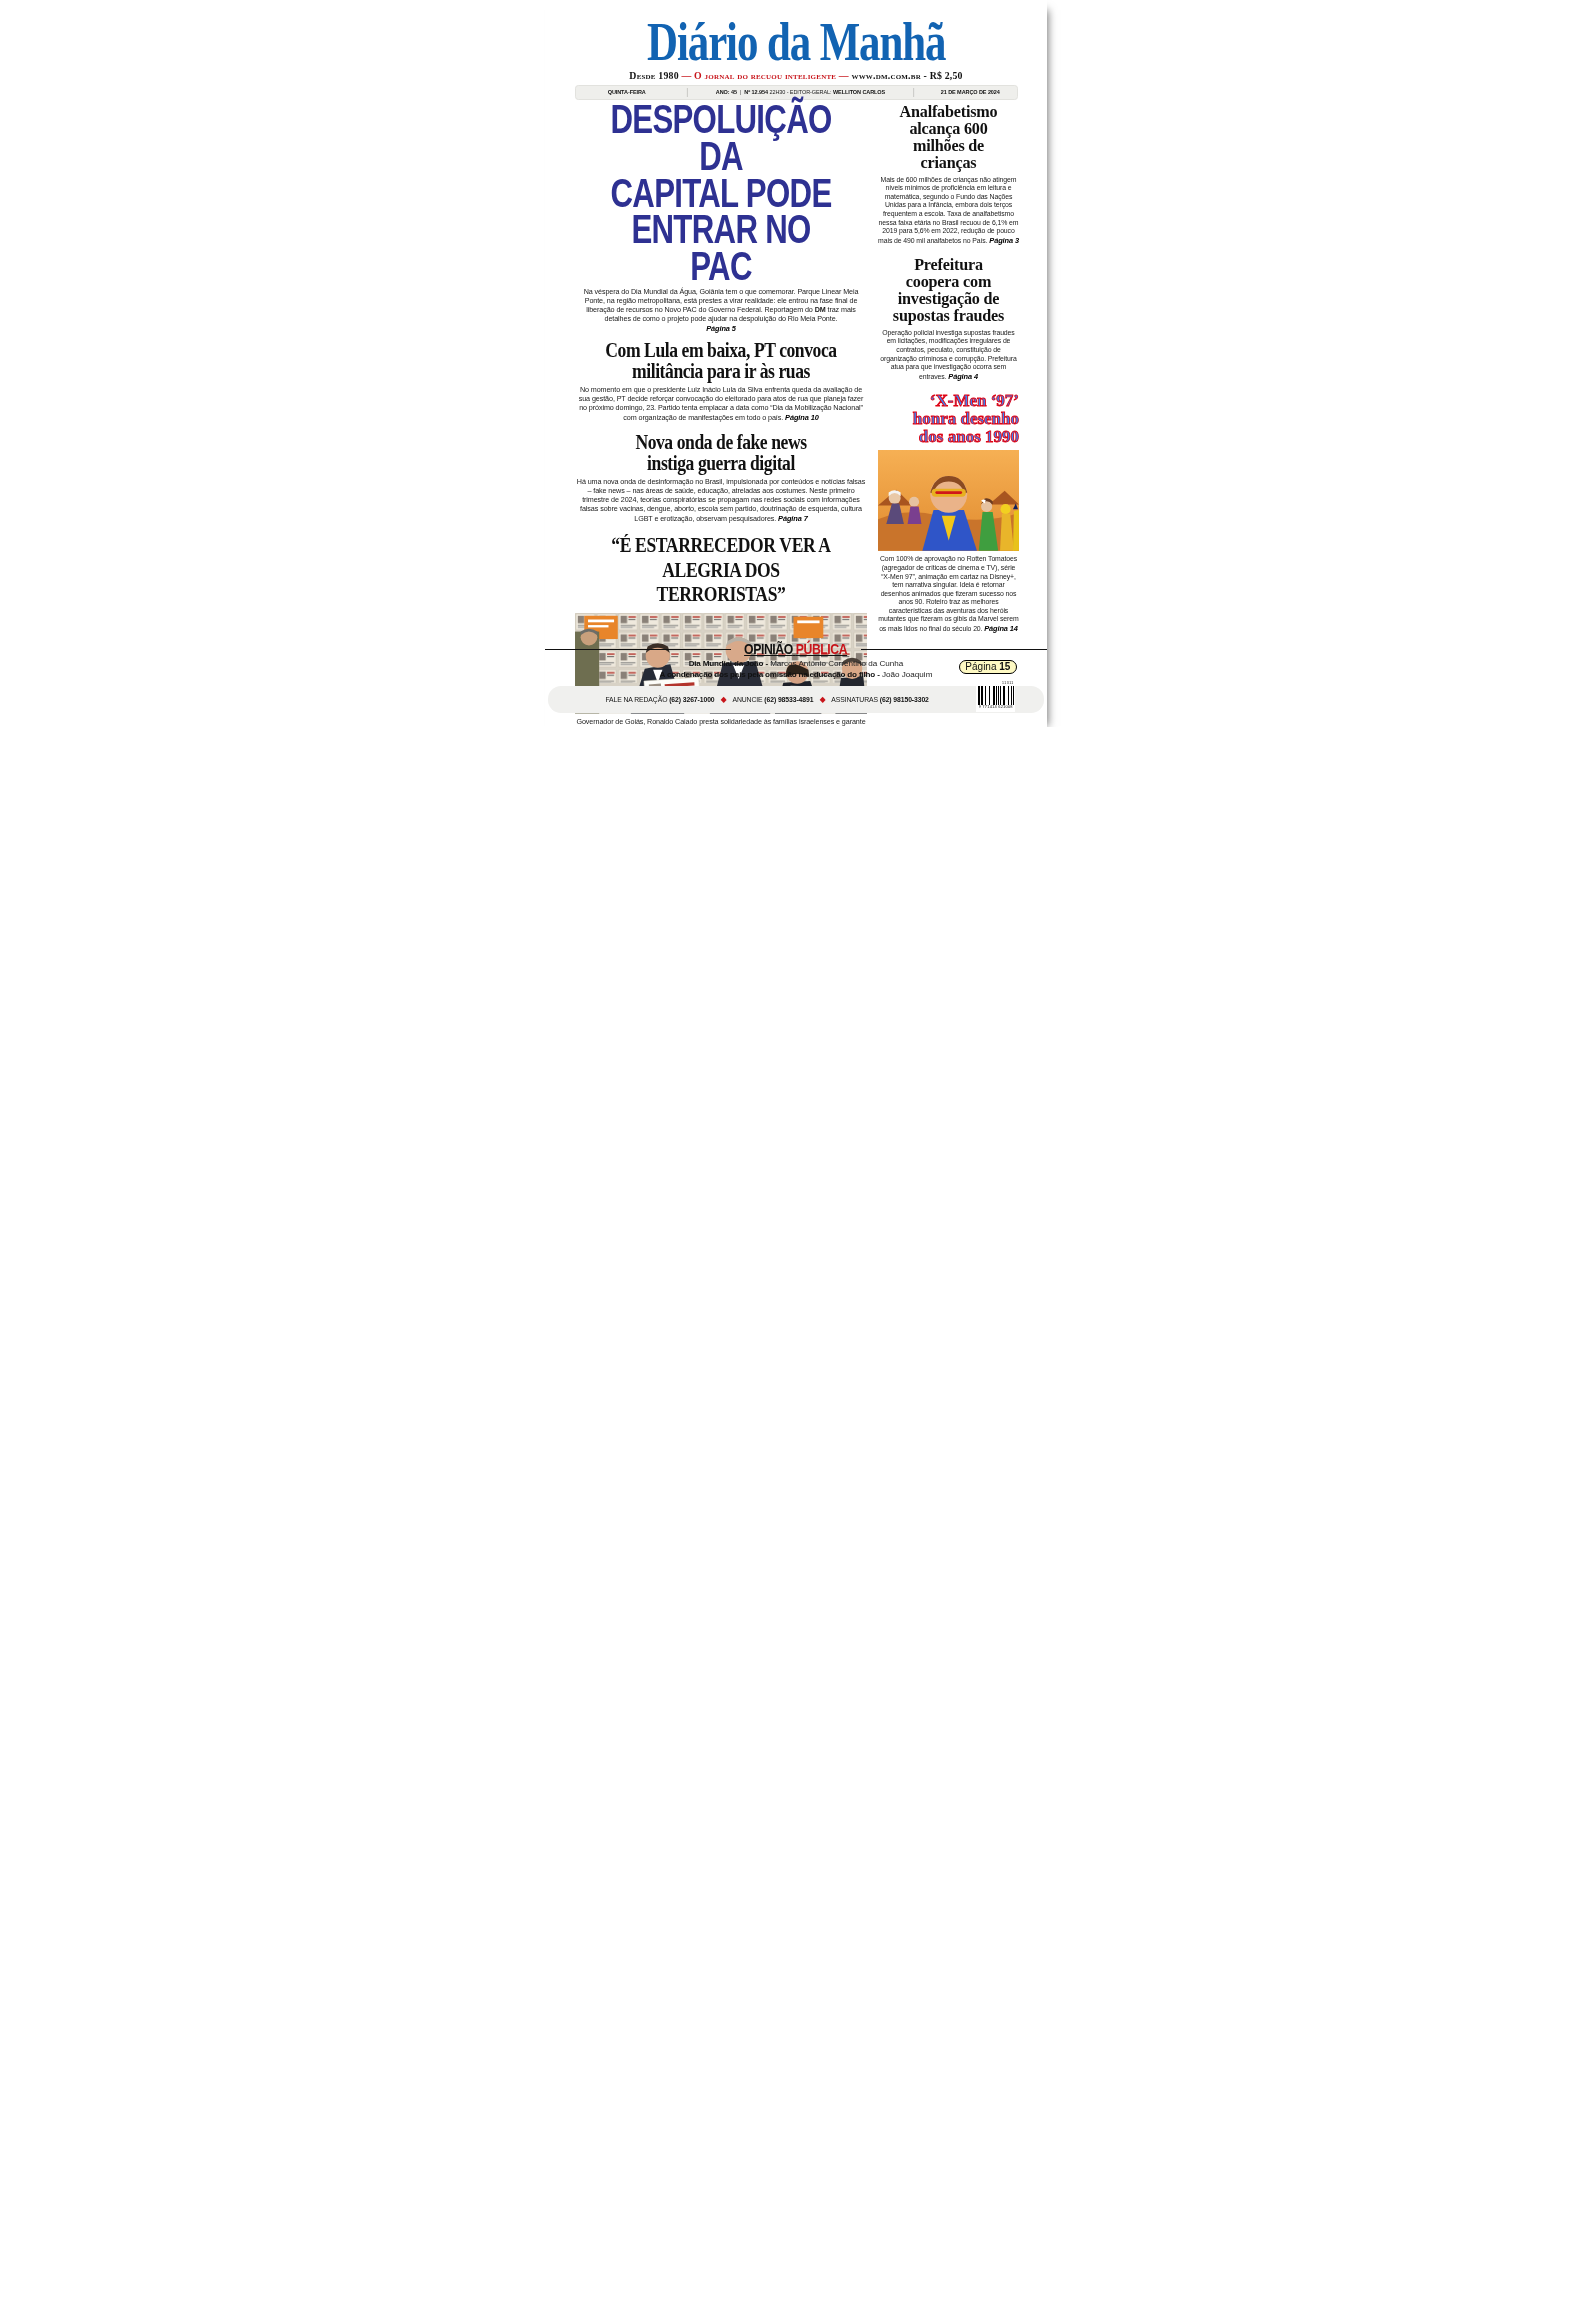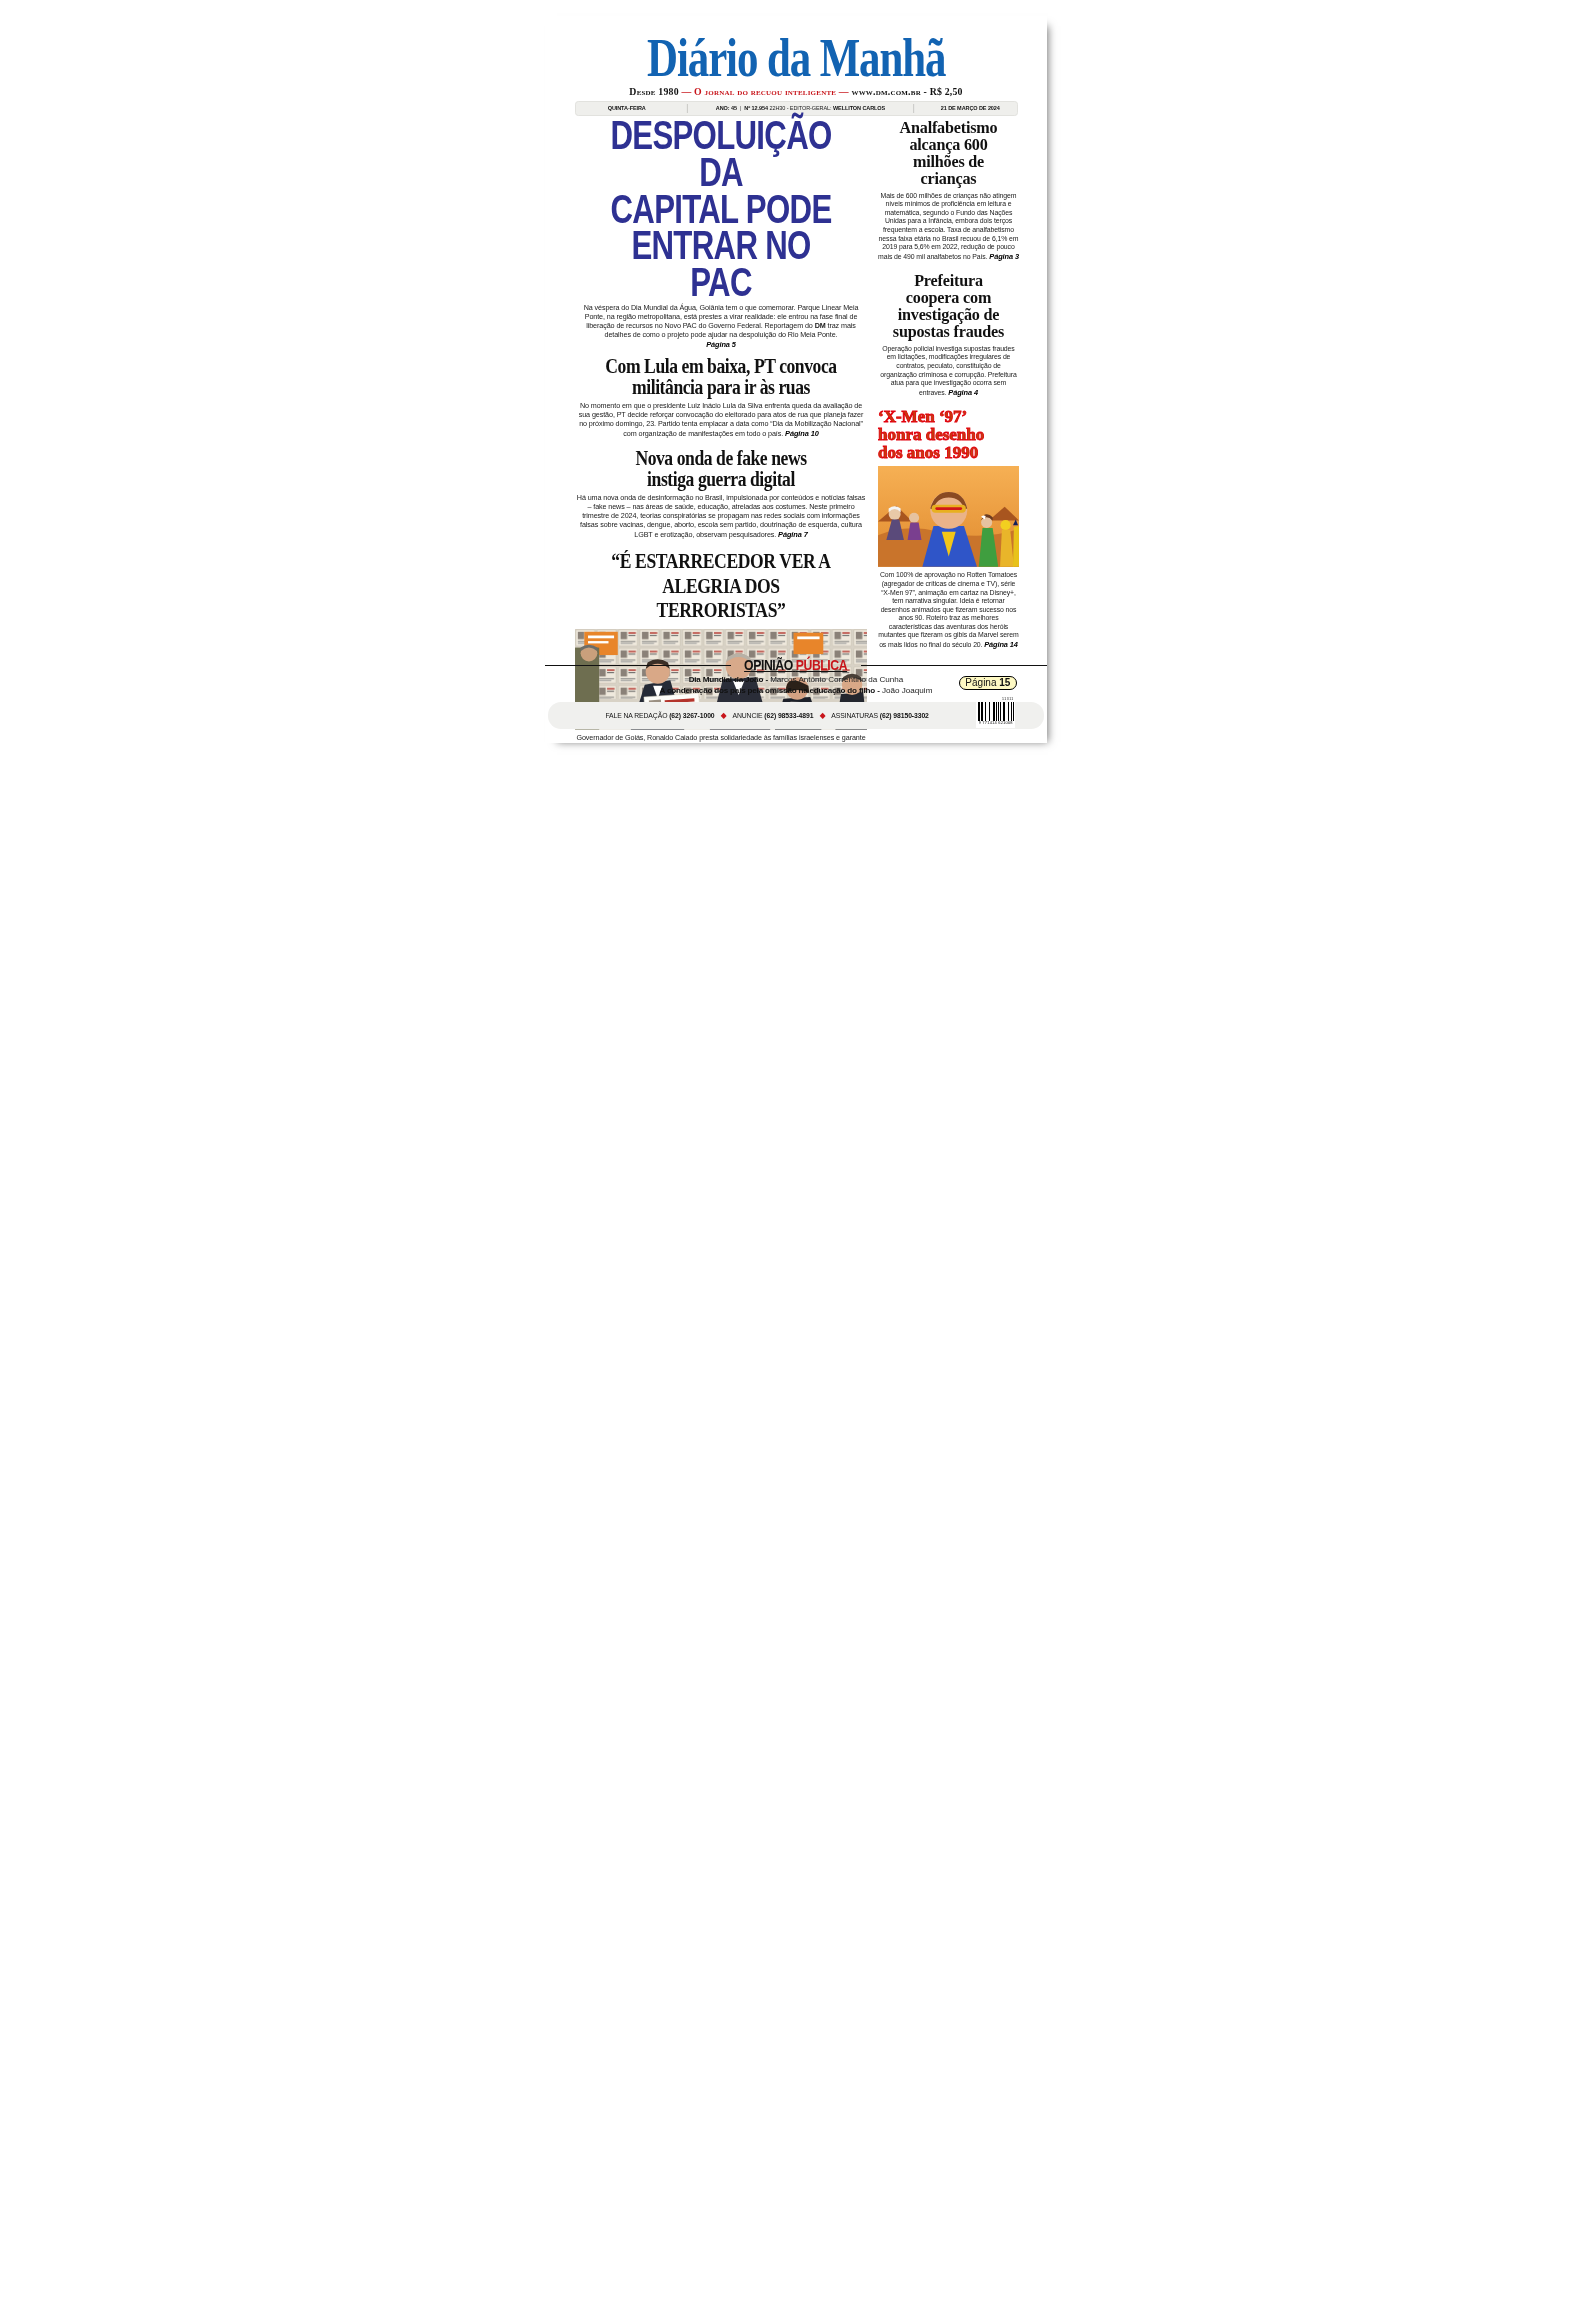--- a/index.html
+++ b/index.html
@@ -1,16 +1,16 @@
 <!DOCTYPE html>
 <html style="font-size:7.4px"><head>
 <meta charset="utf-8">
 <style>
   html,body{margin:0;padding:0;background:#fff;}
-  .page{position:relative;width:502px;height:727px;margin:16px auto;background:#fff;
+  .page{position:relative;width:502px;height:727px;margin:0 auto;background:#fff;
         font-family:"Liberation Sans","DejaVu Sans",sans-serif;color:#111;overflow:hidden;
         box-shadow:6.5px 4.7px 8.4px -5.6px rgba(0,0,0,.55);}
   
   .masthead{position:absolute;top:14px;left:0;right:0;text-align:center;}
   .logo{line-height:1;}
   .logo-inner{display:inline-block;transform:scaleX(.78);transform-origin:50% 50%;
       font-family:"Liberation Serif","DejaVu Serif",serif;font-weight:900;font-size:55px;
       letter-spacing:-1.4px;color:#1263B2;white-space:nowrap;}
   .tagline{margin-top:0.9px;font-family:"Liberation Serif","DejaVu Serif",serif;
       font-variant-caps:small-caps;font-weight:700;font-size:9.8px;letter-spacing:0.2px;}
@@ -38,23 +38,23 @@
       font-size:20px;line-height:1.03;letter-spacing:-0.5px;
       transform:scaleX(.88);transform-origin:50% 50%;}
   .quote-hl{margin:0;white-space:pre-line;text-align:center;
       font-family:"Liberation Serif","DejaVu Serif",serif;font-weight:700;
       font-size:22px;line-height:1.12;letter-spacing:-0.5px;
       transform:scaleX(.80);transform-origin:50% 50%;}
   .right-hl{margin:0;white-space:pre-line;text-align:center;
       font-family:"Liberation Serif","DejaVu Serif",serif;font-weight:700;
       font-size:17px;line-height:1.0;letter-spacing:-0.2px;
       transform:scaleX(.95);transform-origin:50% 50%;}
-  .xmen-hl{margin:0;white-space:pre-line;text-align:left;
+  .xmen-hl{margin:0;white-space:pre-line;text-align:right;
       font-family:"Liberation Serif","DejaVu Serif",serif;font-weight:800;
-      font-size:17px;line-height:1.04;color:#c2410c;
+      font-size:17px;line-height:1.04;color:#3b82f6;
       -webkit-text-stroke:0.9px #E3000F;letter-spacing:0;}
   
   .std{margin:0;text-align:center;font-size:7.2px;line-height:1.24;letter-spacing:-0.1px;color:#1a1a1a;}
   .std-sm{font-size:6.9px;}
   .pref{font-style:italic;font-weight:800;font-size:7.4px;letter-spacing:-0.1px;color:#000;}
   .pageref-line{text-align:center;margin-top:0.5px;}
   .dm-bold{font-weight:800;}
   .mt6{margin-top:2.8px;}.mt10{margin-top:4.7px;}.mt14{margin-top:6.5px;}
   .mt16{margin-top:7.4px;}.mt20{margin-top:9.3px;}.mt24{margin-top:11px;}
   .pad-x{padding:0 5.6px;}

